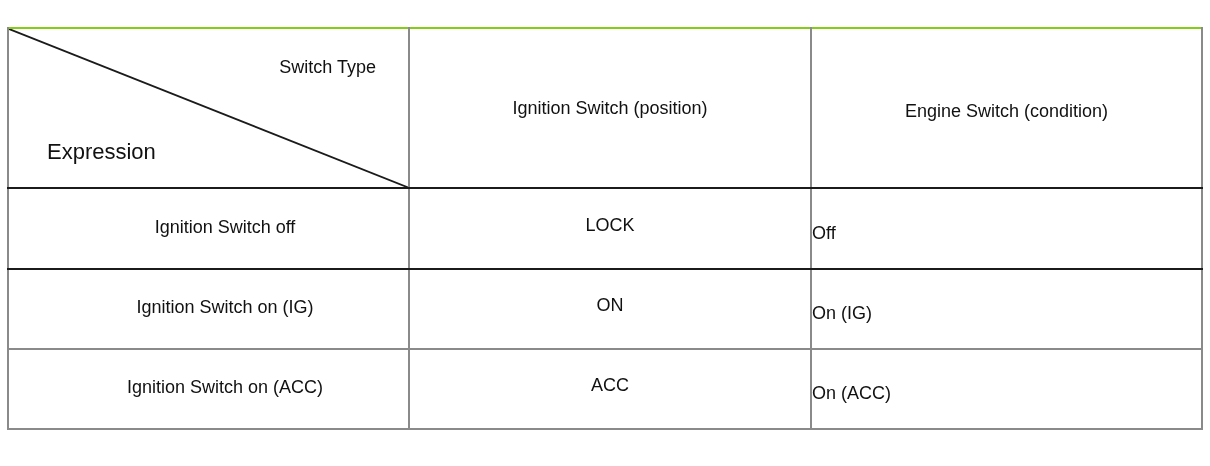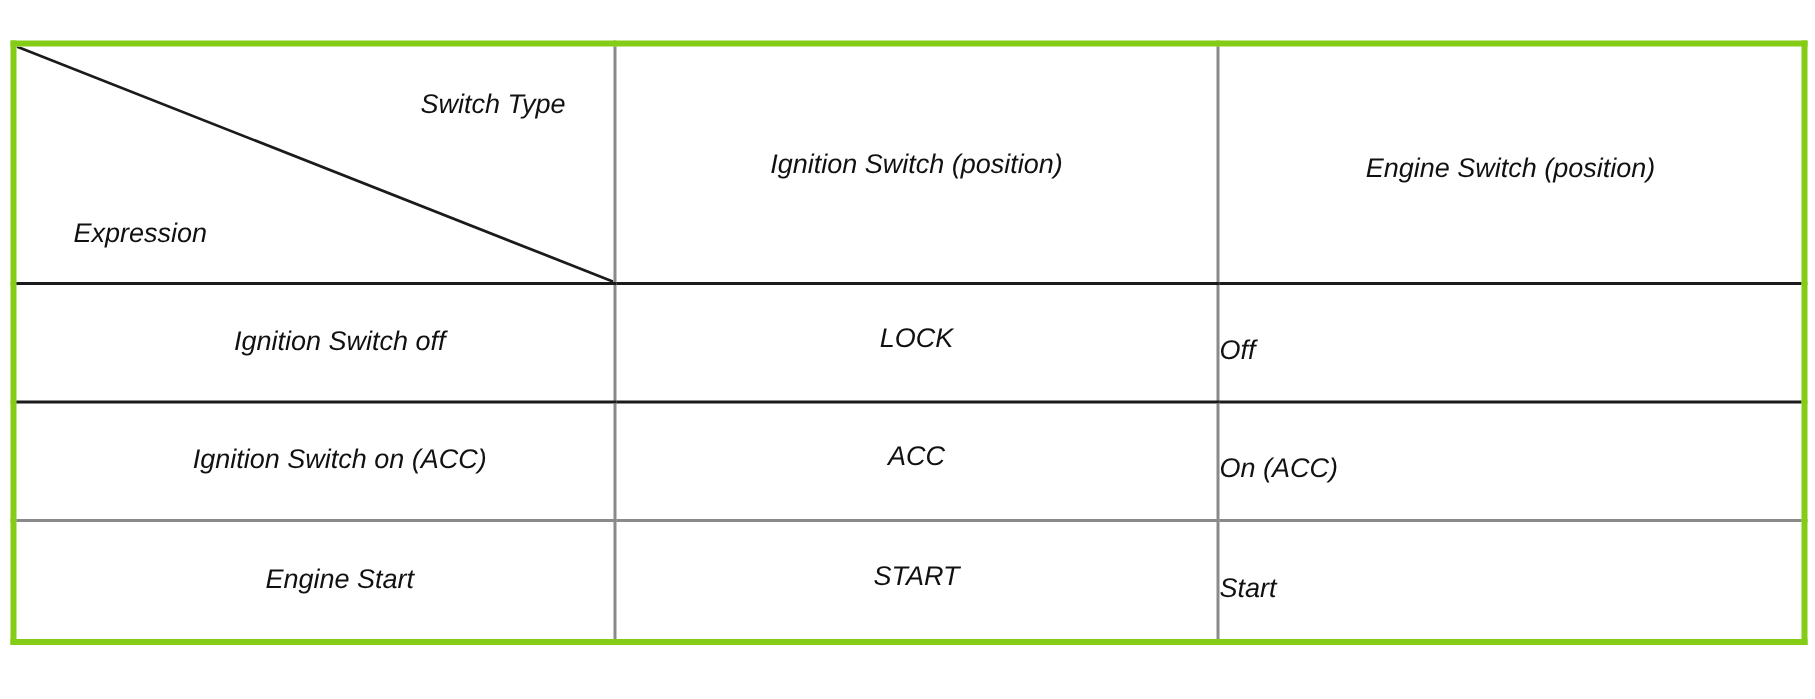--- a/index.html
+++ b/index.html
@@ -38,22 +38,21 @@
     vertical-align: middle;
     font-size: 18px;
     color: #111111;
     font-weight: normal;
     border-left: 2px solid #8a8a8a;
     border-right: 2px solid #8a8a8a;
   }
 
   
   .switch-table {
-    border: 4px solid #84cc16;
-    font-style: italic;
+    border: 2px solid #84cc16;
   }
 
   
   .col-expr  { width: 401px; }
   .col-ign   { width: 402px; }
   .col-eng   { width: 391px; }
 
   
   .header-row td {
     height: 134px;
@@ -81,21 +80,21 @@
     right: 32px;
     top: 28px;
     font-size: 18px;
     color: #111111;
     white-space: nowrap;
   }
   .corner-label-bottom {
     position: absolute;
     left: 38px;
     bottom: 22px;
-    font-size: 18px;
+    font-size: 22px;
     color: #111111;
     white-space: nowrap;
   }
 
   .head-cell {
     text-align: center;
   }
   .head-cell .head-label {
     display: block;
     font-size: 18px;
@@ -168,57 +167,57 @@
           <svg class="corner-diagonal" viewBox="0 0 401 134" preserveAspectRatio="none">
             <line x1="0" y1="0" x2="401" y2="134"></line>
           </svg>
           <span class="corner-label-top">Switch Type</span>
           <span class="corner-label-bottom">Expression</span>
         </td>
         <td class="head-cell head-ign">
           <span class="head-label">Ignition Switch (position)</span>
         </td>
         <td class="head-cell head-eng">
-          <span class="head-label">Engine Switch (position)</span>
+          <span class="head-label">Engine Switch (condition)</span>
         </td>
       </tr>
 
       <tr class="body-row div-dark">
         <td class="cell-expr">
           <span class="cell-text">Ignition Switch off</span>
         </td>
         <td class="cell-ign">
           <span class="cell-text">LOCK</span>
         </td>
         <td class="cell-eng">
           <span class="cell-text">Off</span>
         </td>
       </tr>
 
+      <tr class="body-row div-light">
+        <td class="cell-expr">
+          <span class="cell-text">Ignition Switch on (IG)</span>
+        </td>
+        <td class="cell-ign">
+          <span class="cell-text">ON</span>
+        </td>
+        <td class="cell-eng">
+          <span class="cell-text">On (IG)</span>
+        </td>
+      </tr>
 
       <tr class="body-row div-light">
         <td class="cell-expr">
           <span class="cell-text">Ignition Switch on (ACC)</span>
         </td>
         <td class="cell-ign">
           <span class="cell-text">ACC</span>
         </td>
         <td class="cell-eng">
           <span class="cell-text">On (ACC)</span>
         </td>
       </tr>
 
-      <tr class="body-row last-row">
-        <td class="cell-expr">
-          <span class="cell-text">Engine Start</span>
-        </td>
-        <td class="cell-ign">
-          <span class="cell-text">START</span>
-        </td>
-        <td class="cell-eng">
-          <span class="cell-text">Start</span>
-        </td>
-      </tr>
 
     </tbody>
   </table>
 
 </div>
 
 </body></html>

